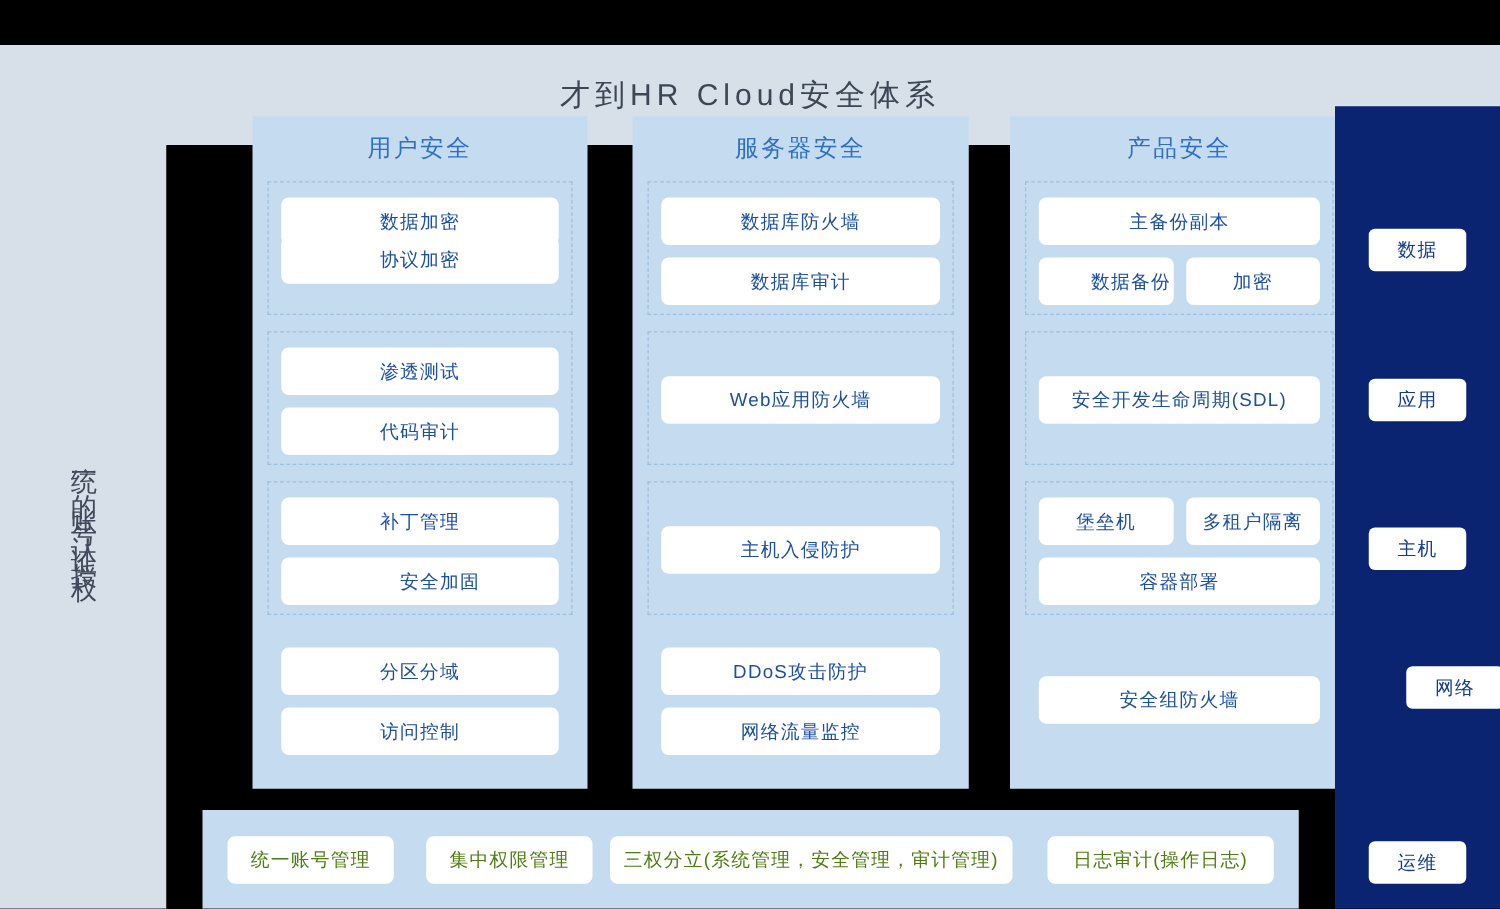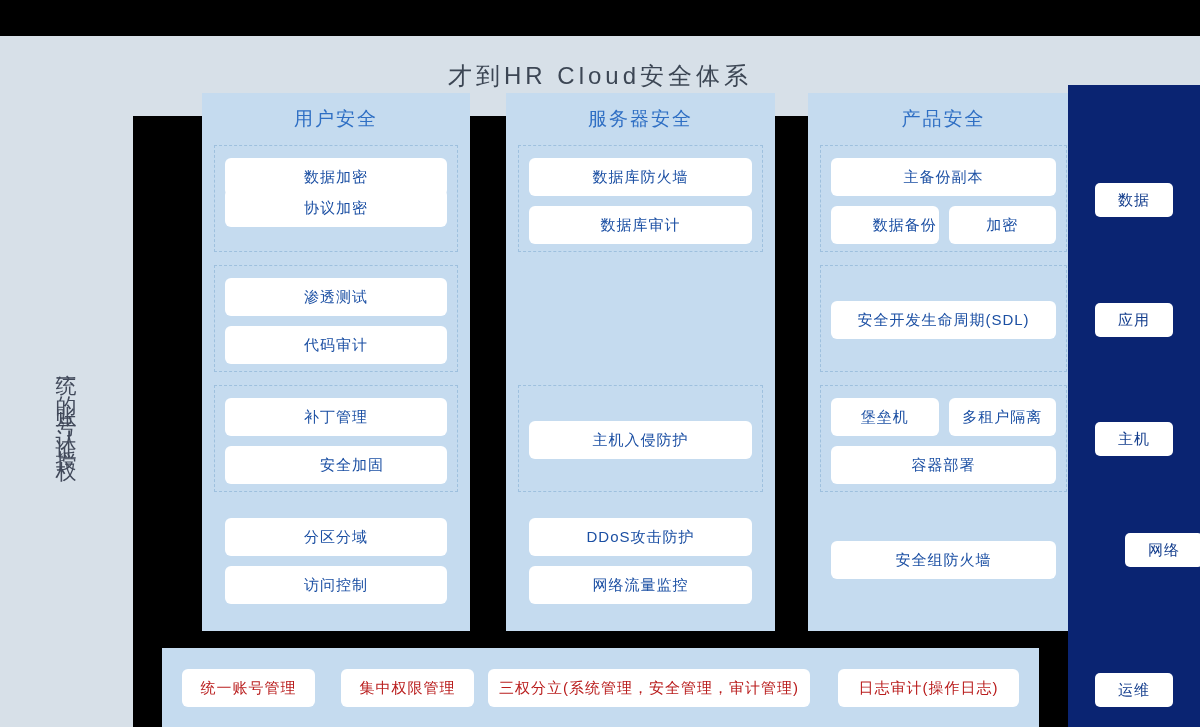--- a/index.html
+++ b/index.html
@@ -78,21 +78,21 @@
   .chip.half-r{position:absolute;right:10px;width:calc(50% - 15px);height:38px;}
 
   
   #bottom-bar{
     position:absolute;left:162px;top:648px;width:877px;height:79px;
     background:#c5dbef;
   }
   .bchip{
     position:absolute;top:21px;height:38px;background:#fff;border-radius:6px;
     display:flex;align-items:center;justify-content:center;
-    font-size:15px;color:#b91c1c;letter-spacing:1px;white-space:nowrap;
+    font-size:15px;color:#4d7c0f;letter-spacing:1px;white-space:nowrap;
   }
 </style>
 </head>
 <body>
 
 <div class="stage">
 
   <div id="header">
     <div class="title">才到HR Cloud安全体系</div>
   </div>
@@ -134,20 +134,23 @@
   </div>
 
   <div class="col" id="col-2">
     <div class="col-head">服务器安全</div>
 
     <div class="group" style="top:52px;height:107px;">
       <div class="chip full" style="top:12px;">数据库防火墙</div>
       <div class="chip full" style="top:60px;">数据库审计</div>
     </div>
 
+    <div class="group" style="top:172px;height:107px;">
+      <div class="chip full" style="top:35px;">Web应用防火墙</div>
+    </div>
 
     <div class="group" style="top:292px;height:107px;">
       <div class="chip full" style="top:35px;">主机入侵防护</div>
     </div>
 
     <div class="group nodash" style="top:412px;height:107px;">
       <div class="chip full" style="top:12px;">DDoS攻击防护</div>
       <div class="chip full" style="top:60px;">网络流量监控</div>
     </div>
   </div>

